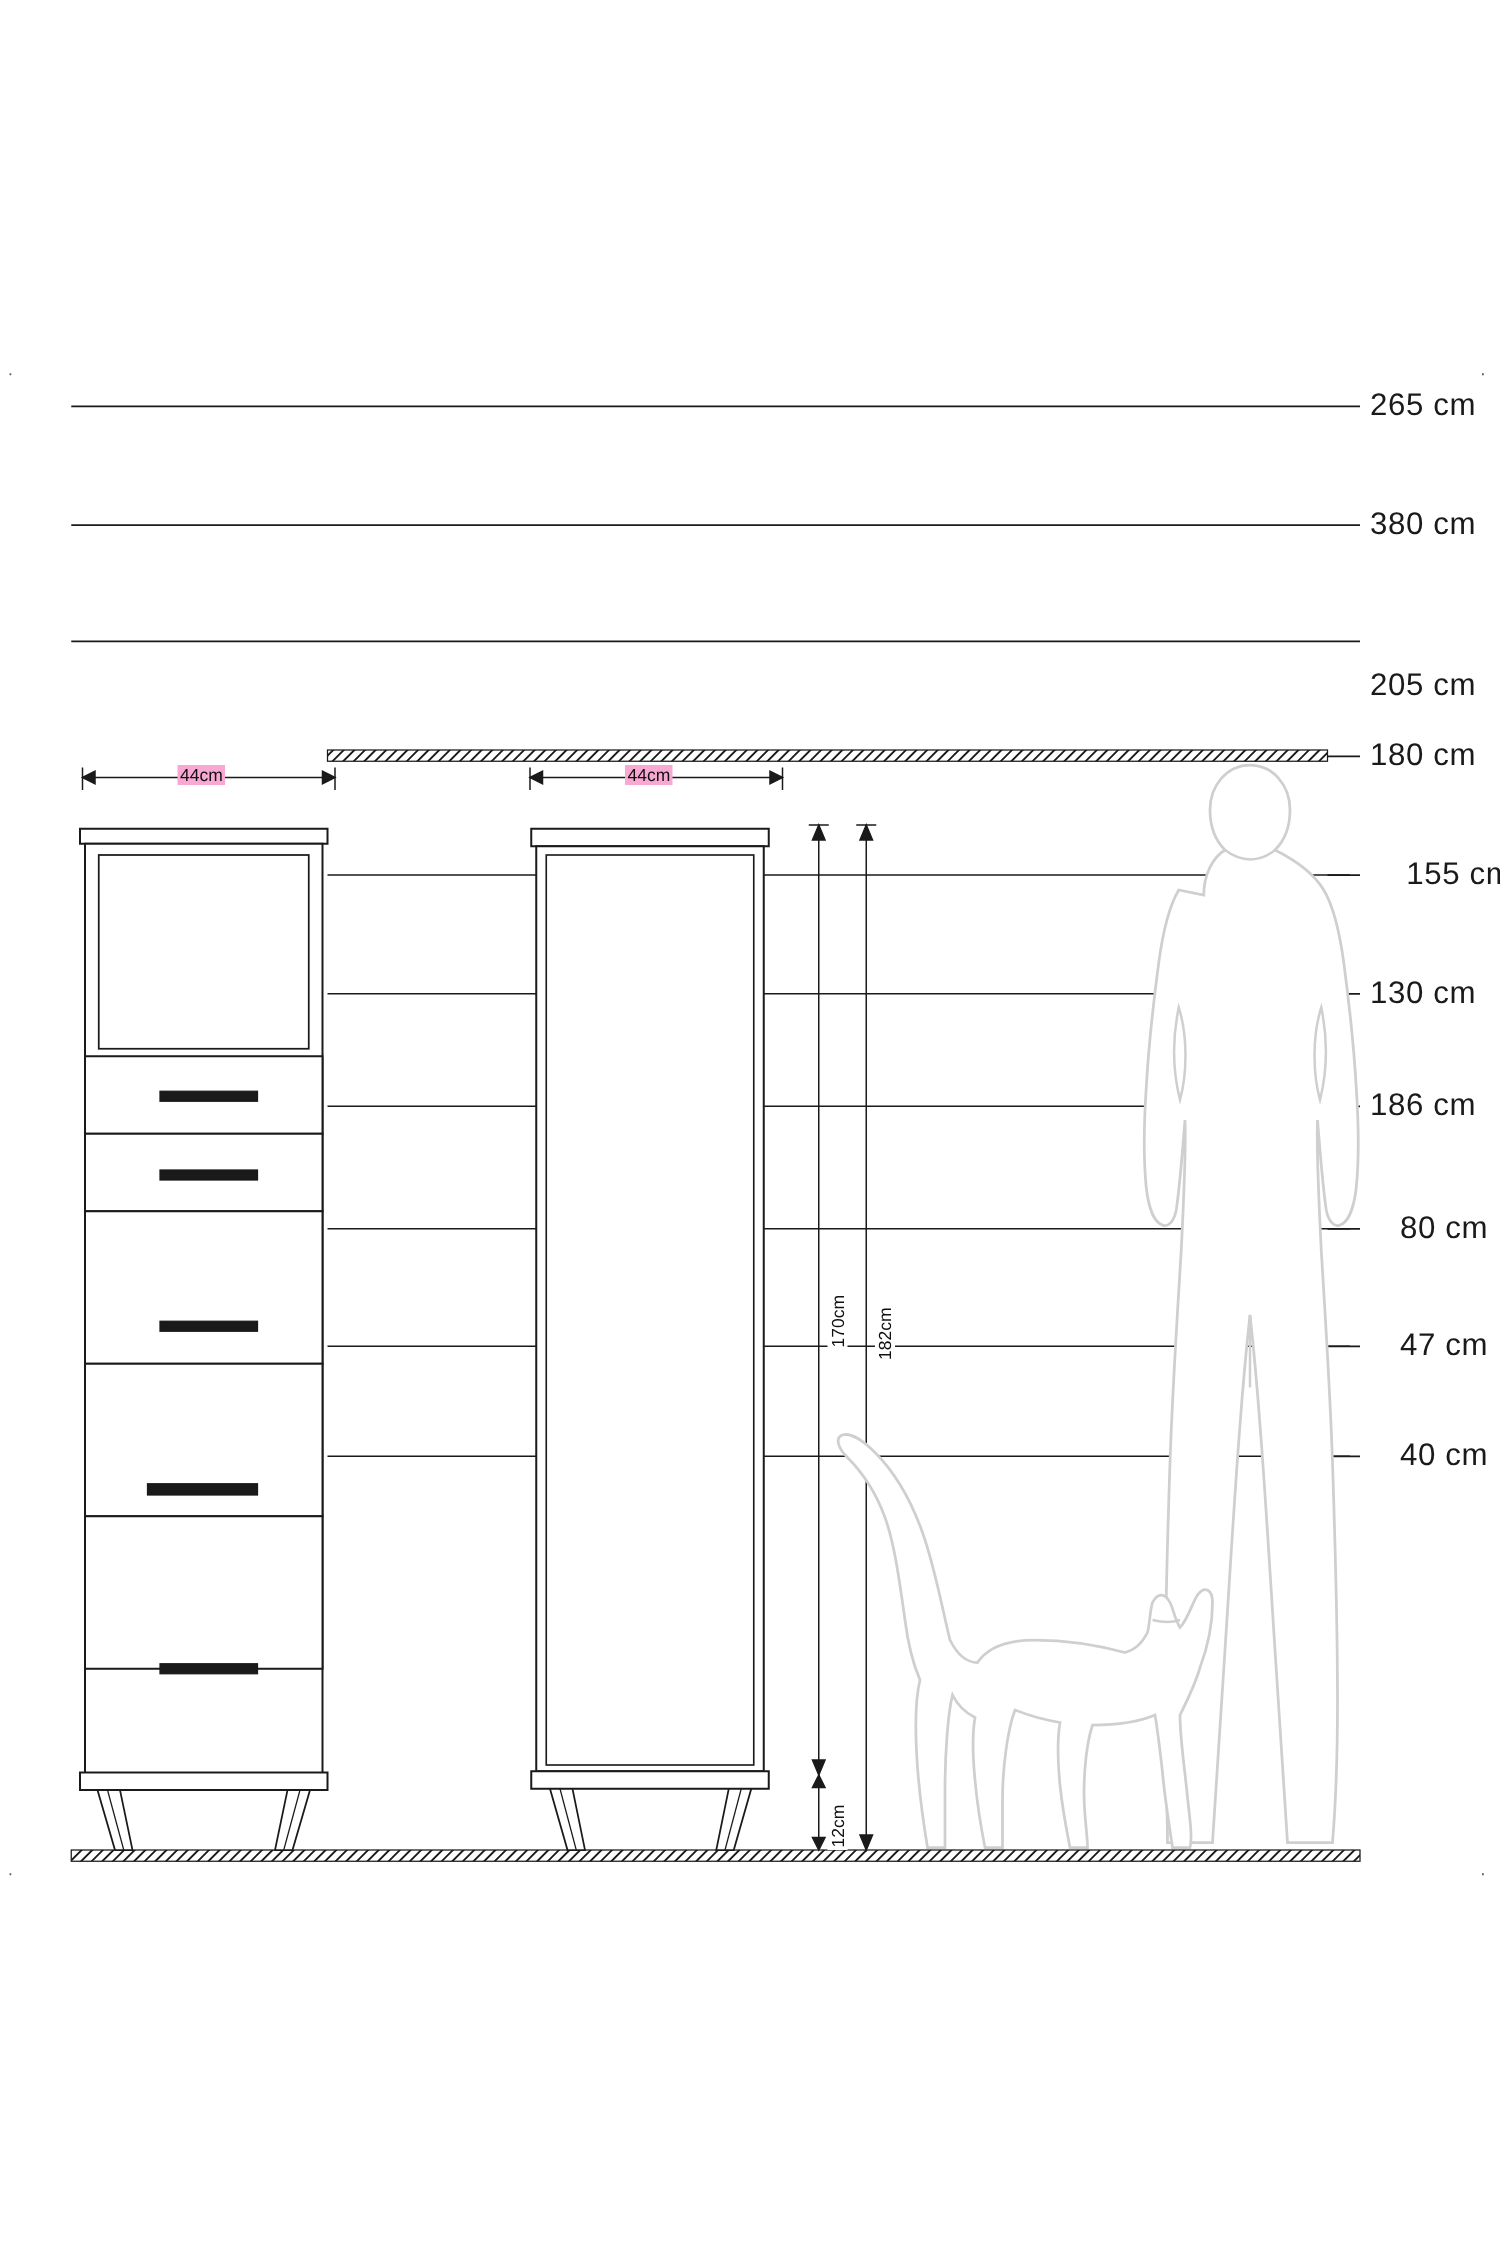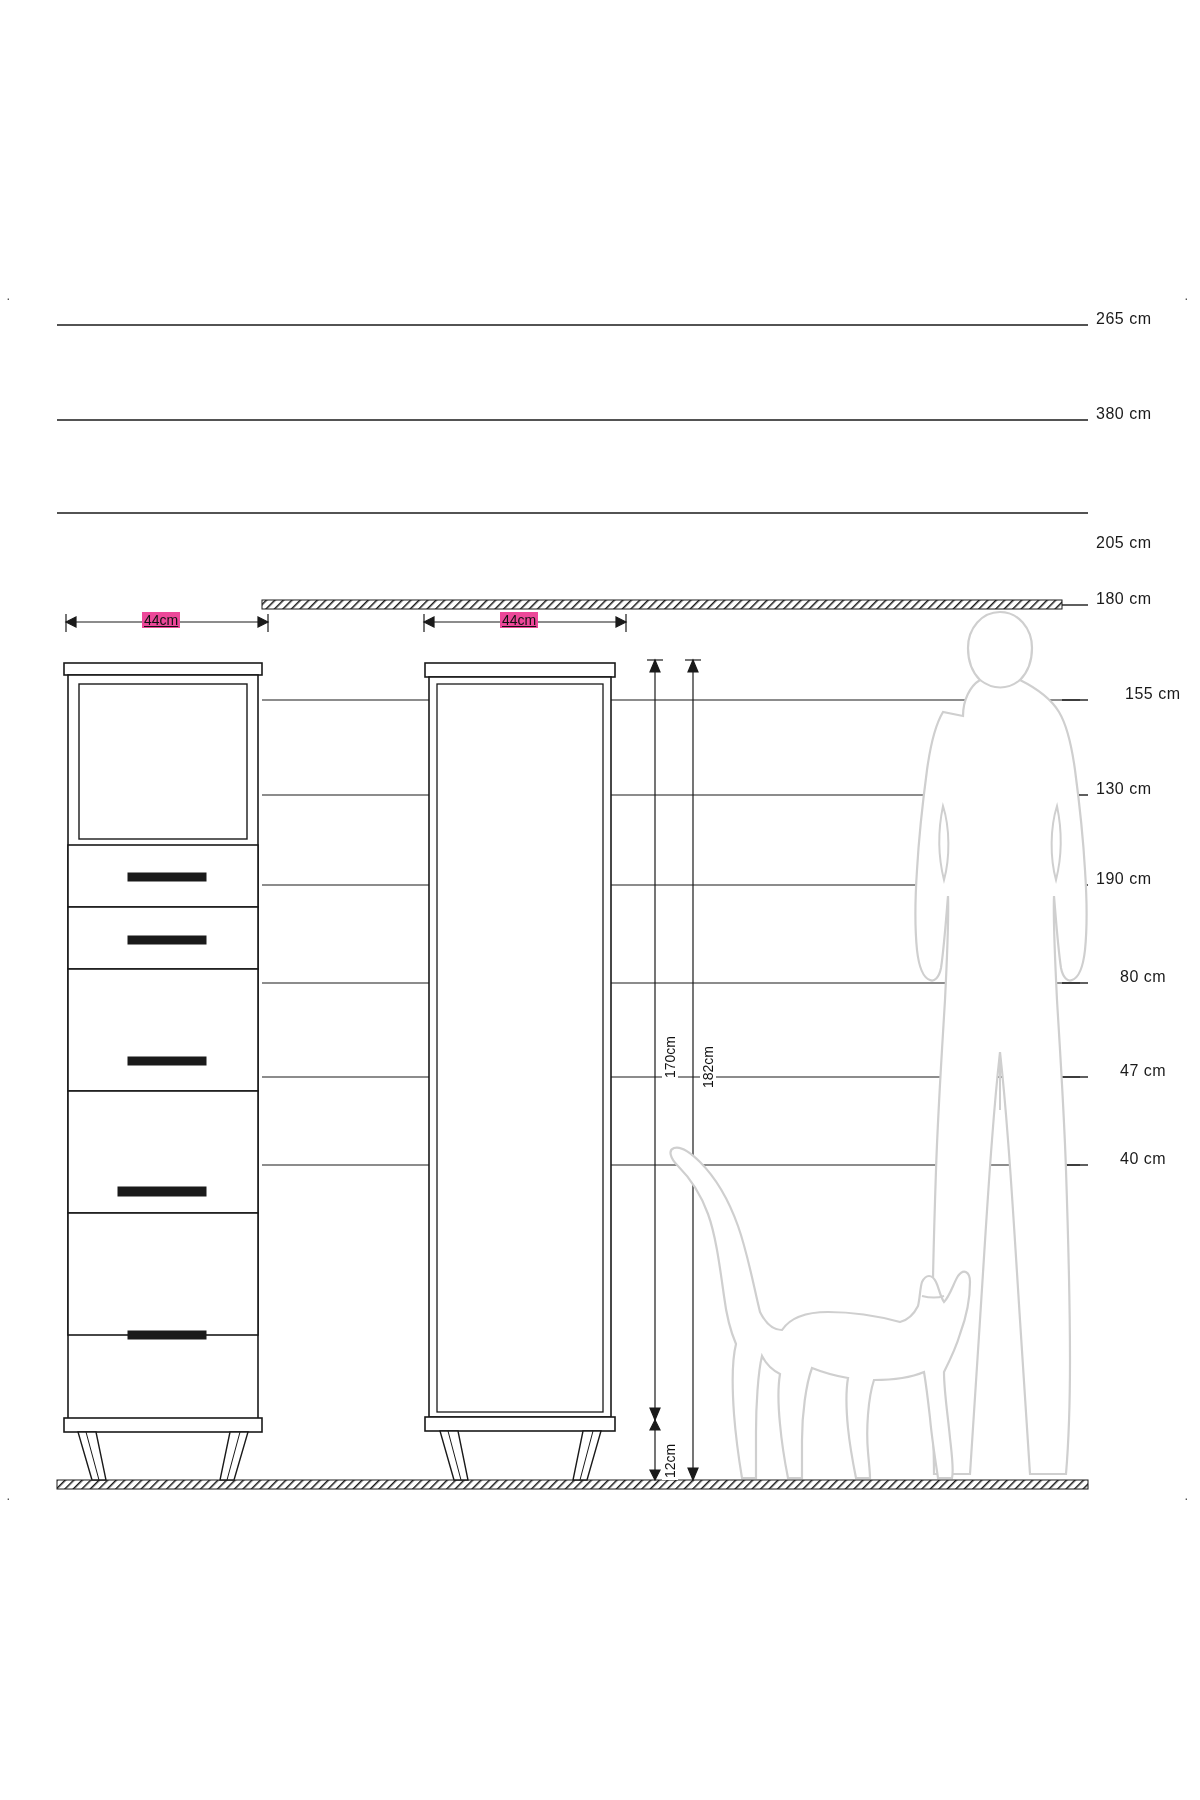--- a/index.html
+++ b/index.html
@@ -21,35 +21,34 @@
     width: 1200px;
     height: 1800px;
   }
   .svg-root {
     position: absolute;
     left: 0;
     top: 0;
   }
   .scale-label {
     position: absolute;
-    font-size: 16px;
+    font-size: 25px;
     color: #1a1a1a;
     font-family: "Liberation Sans", sans-serif;
     white-space: nowrap;
     letter-spacing: 0.5px;
   }
   .dim-label {
     position: absolute;
     font-size: 14px;
     color: #111111;
     font-family: "Liberation Sans", sans-serif;
     white-space: nowrap;
-    background: #ec4899;
+    background: #f9a8d4;
     padding: 0 2px;
-    text-decoration: underline;
   }
   .vert-label {
     position: absolute;
     font-size: 14px;
     color: #111111;
     font-family: "Liberation Sans", sans-serif;
     white-space: nowrap;
     transform-origin: 0 0;
     transform: rotate(-90deg);
     background: #ffffff;
@@ -273,21 +272,21 @@
     </g>
 
   </svg>
 
   <div class="scale-label" style="left:1096px; top:310px;">265 cm</div>
   <div class="scale-label" style="left:1096px; top:405px;">380 cm</div>
   <div class="scale-label" style="left:1096px; top:498px;margin-top:36px;">205 cm</div>
   <div class="scale-label" style="left:1096px; top:590px;">180 cm</div>
   <div class="scale-label" style="left:1125px; top:685px;">155 cm</div>
   <div class="scale-label" style="left:1096px; top:780px;">130 cm</div>
-  <div class="scale-label" style="left:1096px; top:870px;">190 cm</div>
+  <div class="scale-label" style="left:1096px; top:870px;">186 cm</div>
   <div class="scale-label" style="left:1120px; top:968px;">80 cm</div>
   <div class="scale-label" style="left:1120px; top:1062px;">47 cm</div>
   <div class="scale-label" style="left:1120px; top:1150px;">40 cm</div>
 
   <div class="dim-label" style="left:142px; top:612px;">44cm</div>
   <div class="dim-label" style="left:500px; top:612px;">44cm</div>
 
   <div class="vert-label" style="left:662px; top:1080px;">170cm</div>
   <div class="vert-label" style="left:700px; top:1090px;">182cm</div>
   <div class="vert-label" style="left:662px; top:1480px;">12cm</div>

